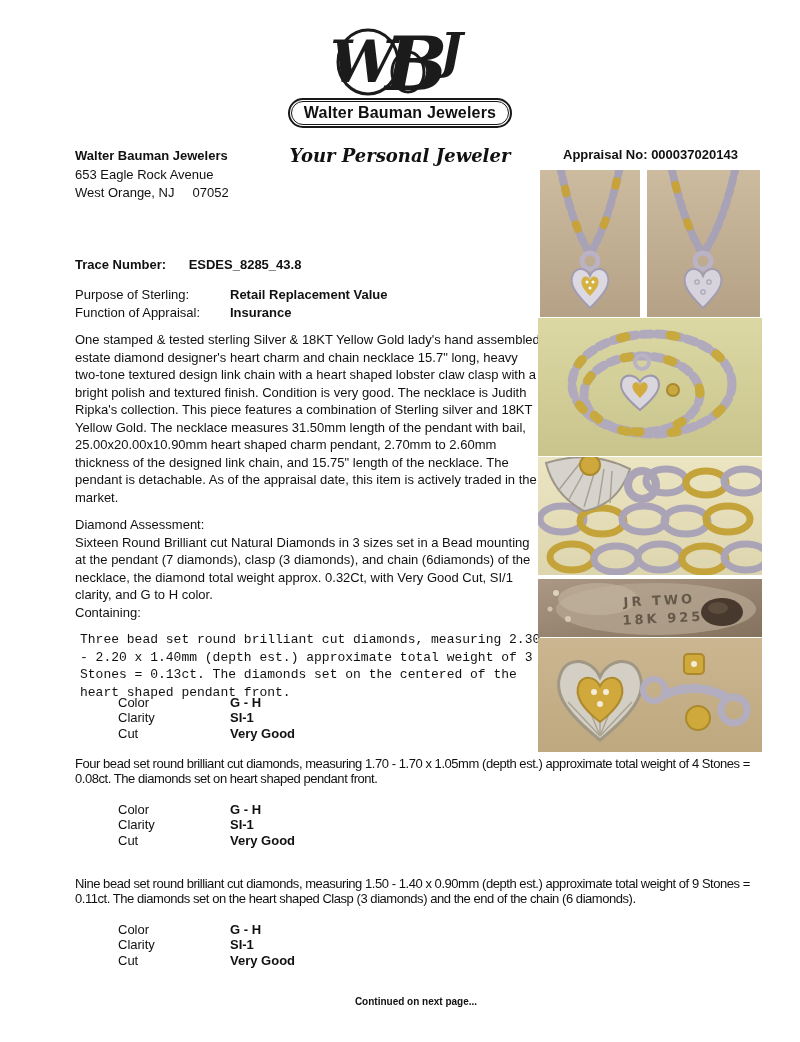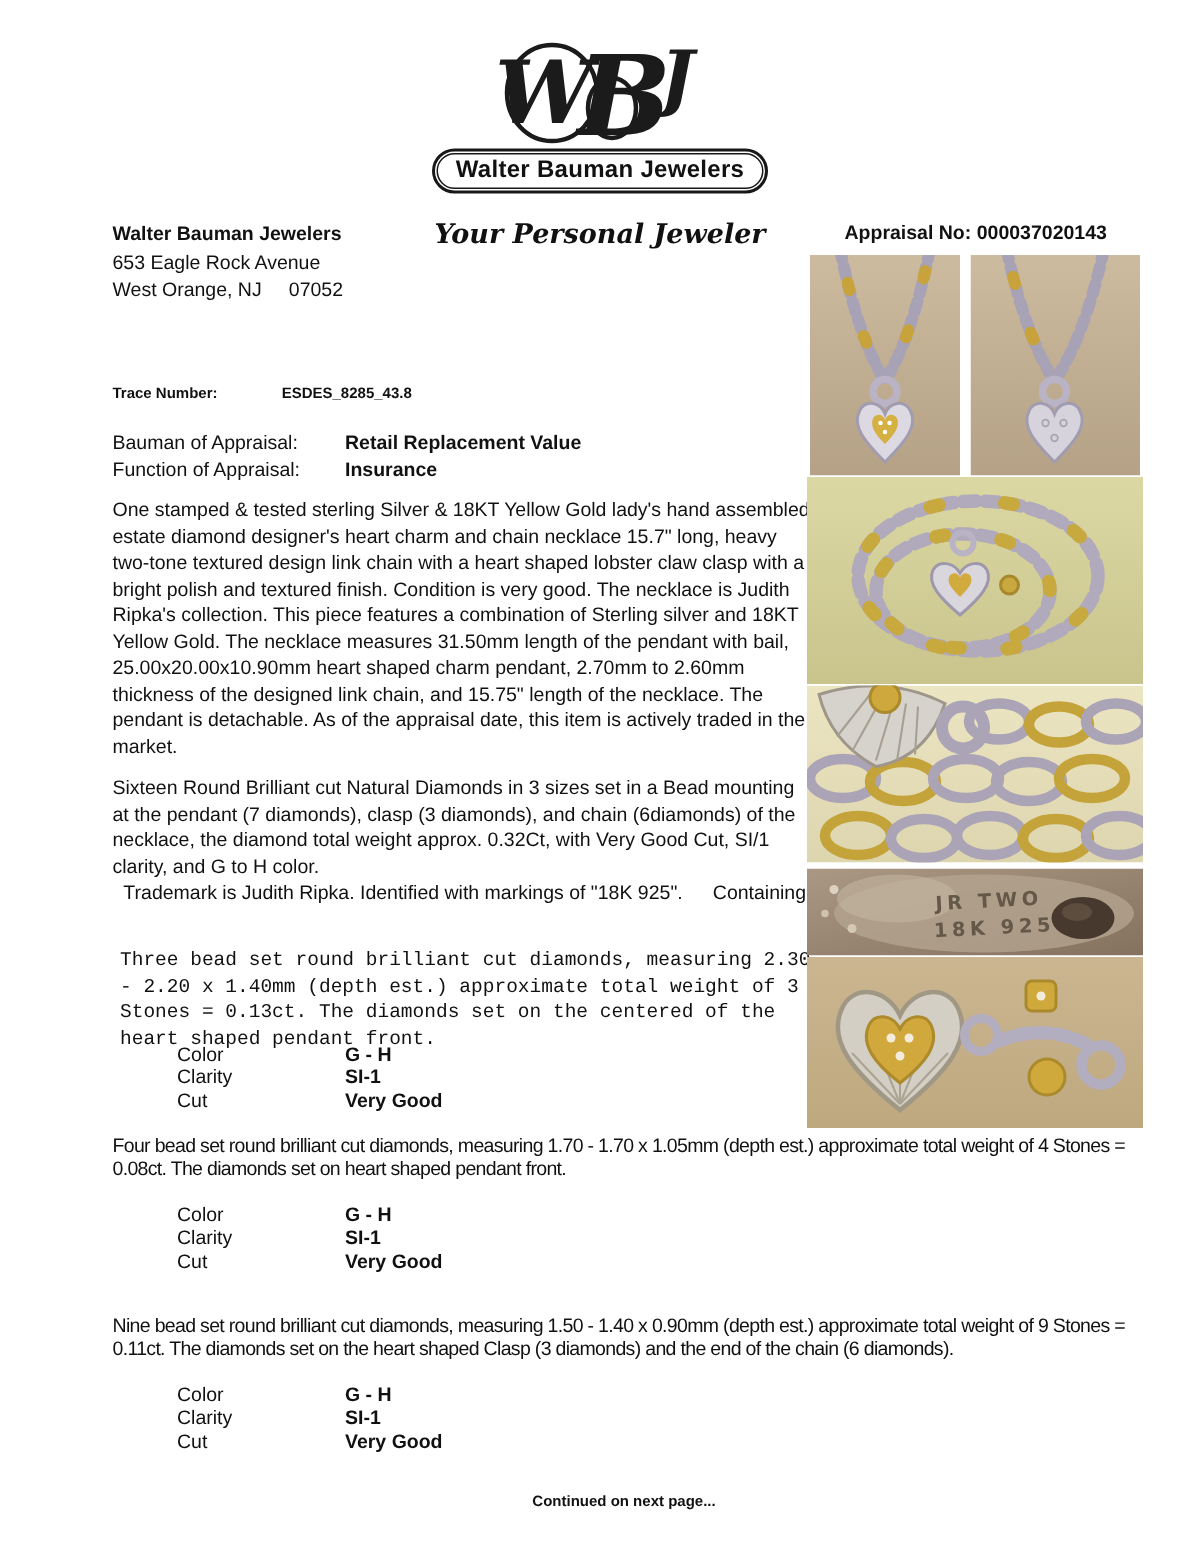--- a/index.html
+++ b/index.html
@@ -14,21 +14,21 @@
   
   .logo-wrap{top:20px;left:50%;transform:translateX(-50%);width:240px;text-align:center;}
   .logo-namebox{display:inline-block;border:2px solid #181818;border-radius:15px;padding:1px;margin-top:-4px;}
   .logo-namebox-inner{border:1.6px solid #181818;border-radius:12px;padding:2px 12px;
         font-weight:bold;font-size:16px;letter-spacing:0.2px;}
   .logo-tagline{font-family:"DejaVu Serif", serif;font-style:italic;font-weight:bold;
         font-size:18px;margin-top:17px;}
   
   .hdr-left{top:147px;left:75px;font-size:13px;line-height:18.5px;}
   .appraisal{top:147px;left:563px;font-size:13px;}
-  .trace{top:257px;left:75px;font-size:10px;}
+  .trace{top:257px;left:75px;font-size:13px;}
   .trace-label{display:inline-block;width:110px;}
   .pf{top:286px;left:75px;font-size:13px;line-height:17.5px;}
   .pf-label{display:inline-block;width:155px;font-weight:normal;}
   
   .desc{top:331px;left:75px;width:466px;}
   .assess{top:516px;left:75px;width:466px;}
   .tm-row{display:flex;justify-content:space-between;}
   .grp1{top:631px;left:80px;width:474px;font-family:Liberation Mono, monospace;}
   .grp2{top:756px;left:75px;width:692px;}
   .grp3{top:876px;left:75px;width:692px;}
@@ -74,33 +74,33 @@
     <span>000037020143</span>
   </div>
 
   <div class="abs trace b">
     <span class="trace-label">Trace Number:</span>
     <span>ESDES_8285_43.8</span>
   </div>
 
   <div class="abs pf">
     <div>
-      <span class="pf-label">Bauman of Appraisal:</span><span class="b">Retail Replacement Value</span>
+      <span class="pf-label">Purpose of Sterling:</span><span class="b">Retail Replacement Value</span>
     </div>
     <div>
       <span class="pf-label">Function of Appraisal:</span><span class="b">Insurance</span>
     </div>
   </div>
 
   <div class="abs desc upper">One stamped &amp; tested sterling Silver &amp; 18KT Yellow Gold lady's hand assembled estate diamond designer's heart charm and chain necklace 15.7" long, heavy two-tone textured design link chain with a heart shaped lobster claw clasp with a bright polish and textured finish. Condition is very good. The necklace is Judith Ripka's collection. This piece features a combination of Sterling silver and 18KT Yellow Gold. The necklace measures 31.50mm length of the pendant with bail, 25.00x20.00x10.90mm heart shaped charm pendant, 2.70mm to 2.60mm thickness of the designed link chain, and 15.75" length of the necklace. The pendant is detachable. As of the appraisal date, this item is actively traded in the market.</div>
 
   <div class="abs assess upper">
+    <div>Diamond Assessment:</div>
     <div>Sixteen Round Brilliant cut Natural Diamonds in 3 sizes set in a Bead mounting at the pendant (7 diamonds), clasp (3 diamonds), and chain (6diamonds) of the necklace, the diamond total weight approx. 0.32Ct, with Very Good Cut, SI/1 clarity, and G to H color.</div>
     <div class="tm-row">
-      <span class="prewrap">  Trademark is Judith Ripka. Identified with markings of "18K 925".</span>
       <span>Containing:</span>
     </div>
   </div>
 
   <div class="abs grp1 upper">Three bead set round brilliant cut diamonds, measuring 2.30 - 2.20 x 1.40mm (depth est.) approximate total weight of 3 Stones = 0.13ct. The diamonds set on the centered of the heart shaped pendant front.</div>
   <div class="abs spec spec1">
     <div>
       <span class="spec-label">Color</span><span class="b">G - H</span>
     </div>
     <div>

